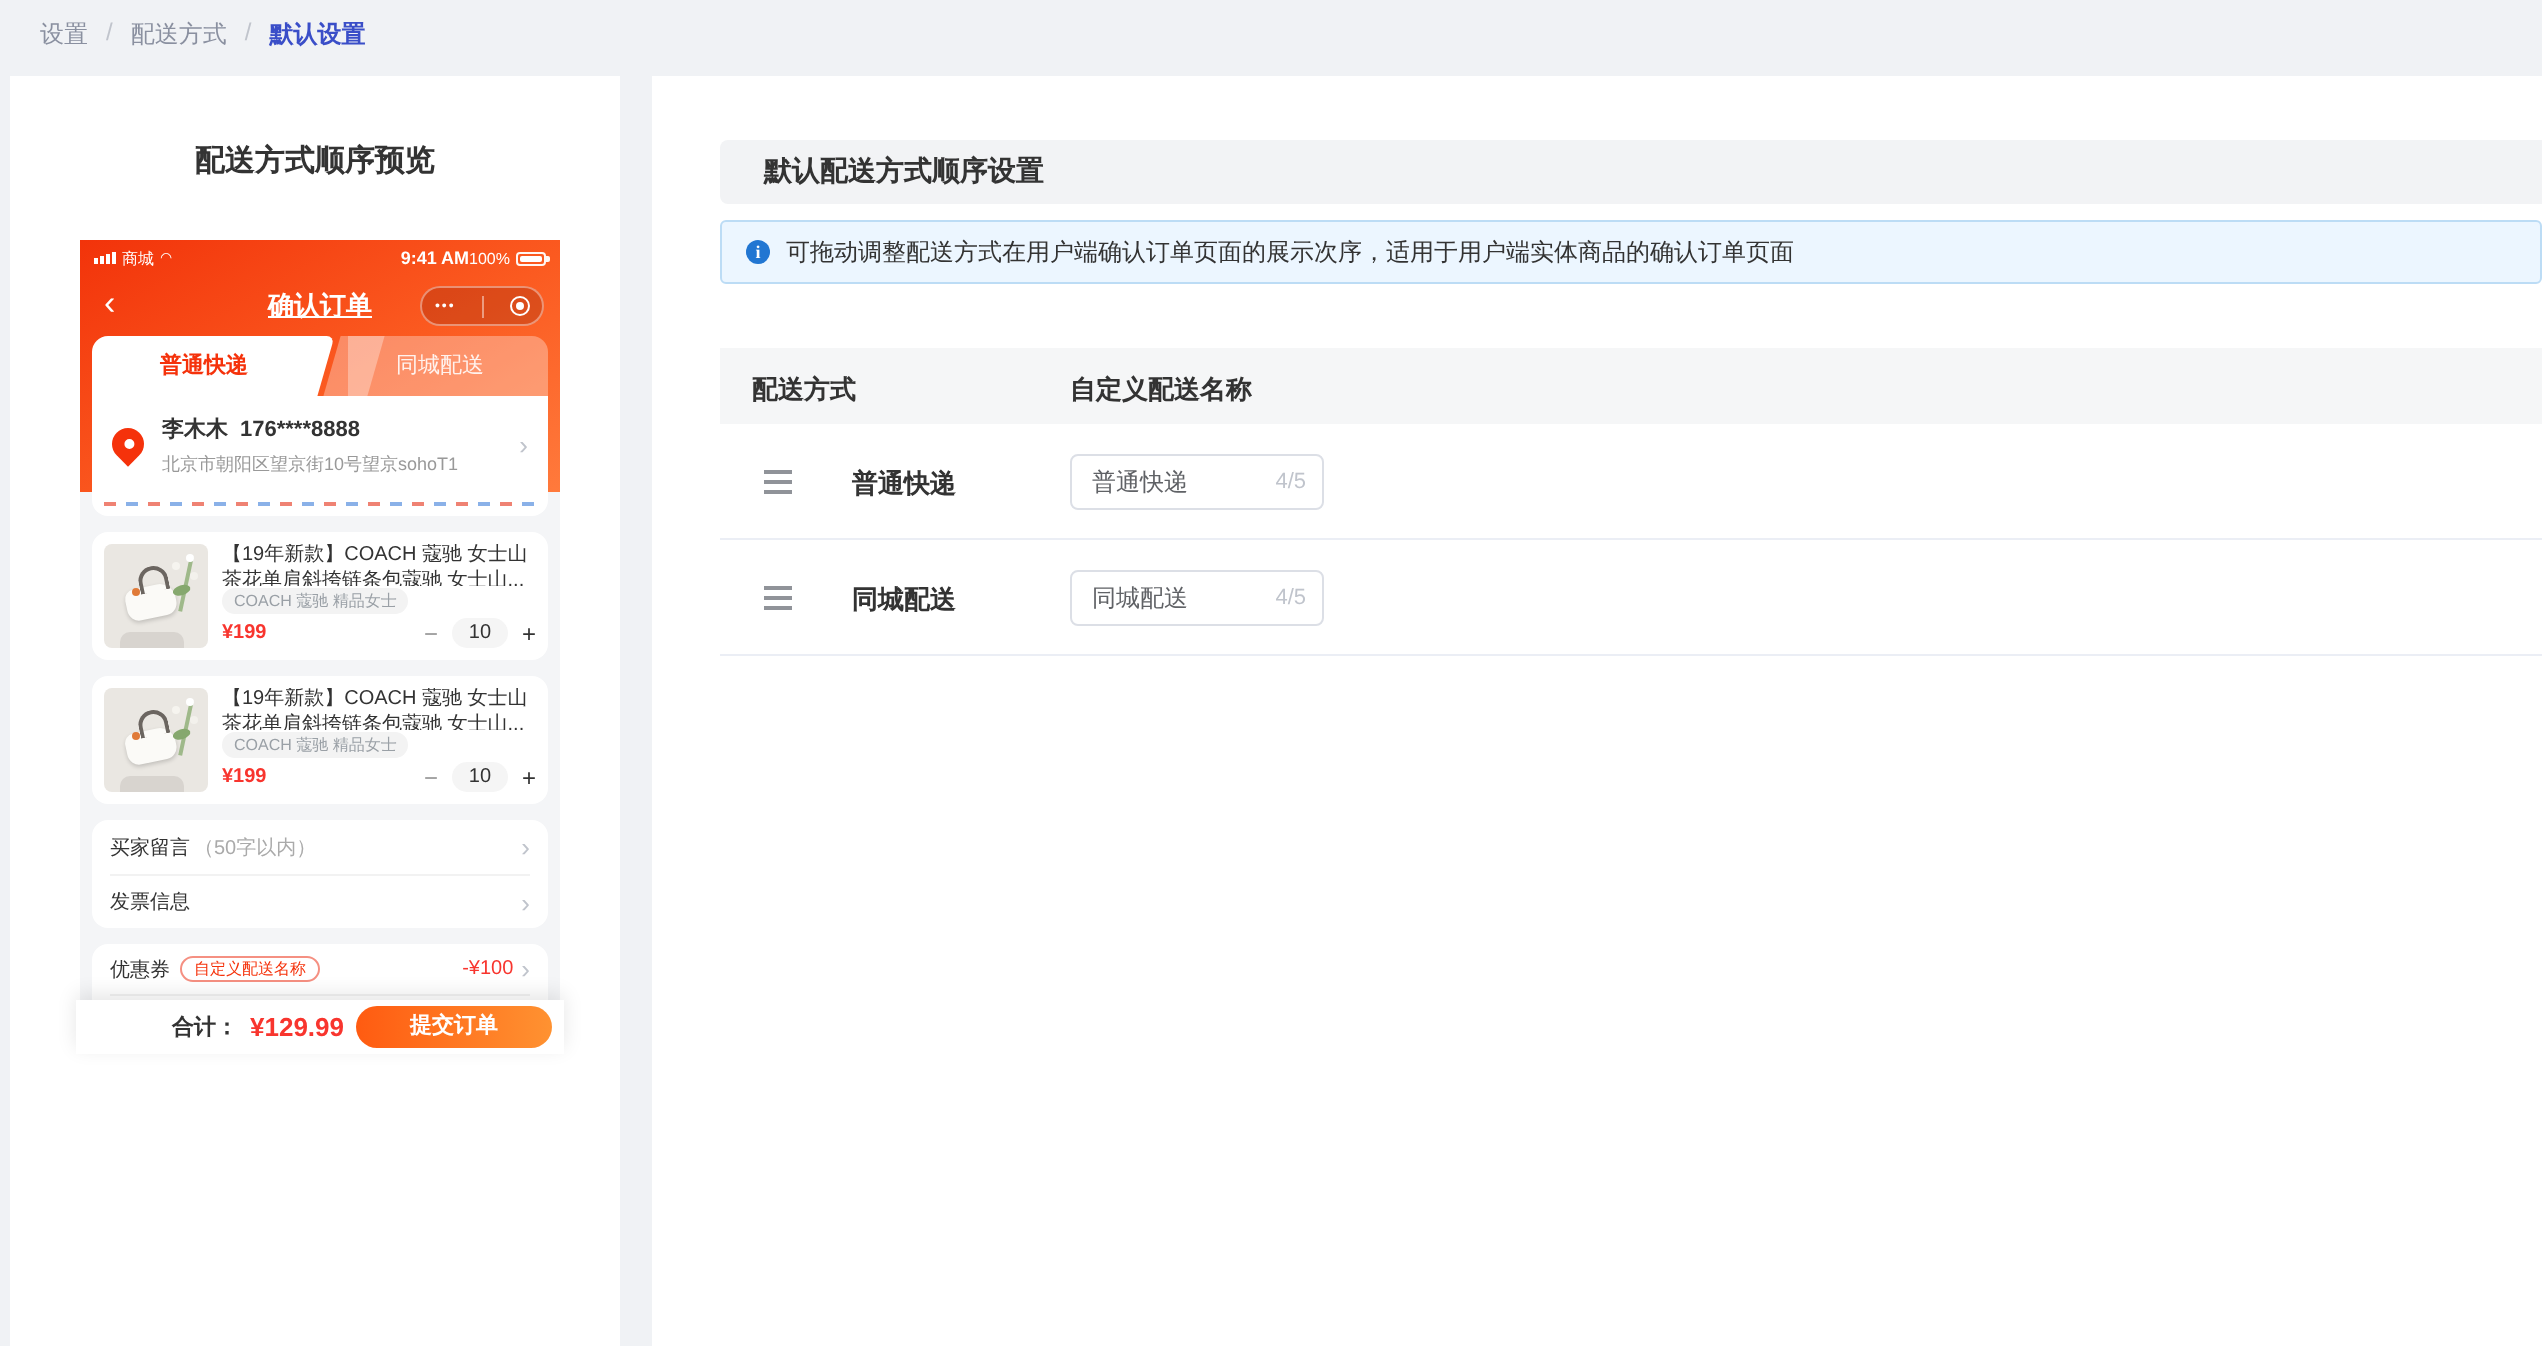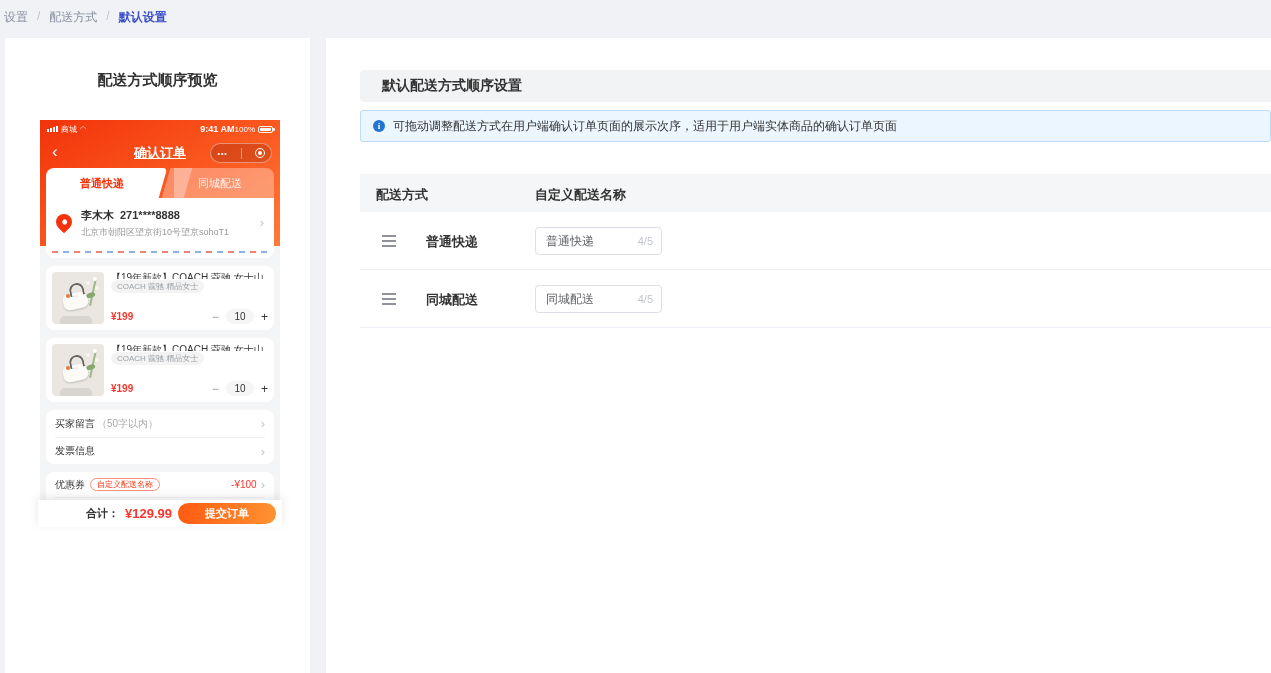--- a/index.html
+++ b/index.html
@@ -1,21 +1,21 @@
 <!DOCTYPE html>
 <html><head>
 <meta charset="utf-8">
 <style>
   * { margin:0; padding:0; box-sizing:border-box; }
   html,body { width:1271px; height:673px; overflow:hidden;
     font-family:"Liberation Sans","DejaVu Sans",sans-serif; background:#f0f2f5; }
 
   
   .breadcrumb { position:absolute; top:0; left:0; height:38px; display:flex;
-    align-items:flex-start; padding:9px 0 0 4px; gap:9px; font-size:12px; }
+    align-items:flex-start; padding:9px 0 0 20px; gap:9px; font-size:12px; }
   .bc-item { color:#8a90a0; cursor:pointer; }
   .bc-sep { color:#c0c4cc; }
   .bc-item.active { color:#3a4ec8; font-weight:bold; }
 
   
   .lpanel { position:absolute; left:5px; top:38px; width:305px; bottom:0; background:#fff; }
   .rpanel { position:absolute; left:326px; top:38px; right:0; bottom:0; background:#fff; }
   .lp-title { text-align:center; margin-top:33px; font-size:15px; font-weight:bold; color:#333; }
 
   
@@ -89,21 +89,21 @@
   .pspout { position:absolute; left:14px; top:22px; width:4px; height:4px; background:#e07a38; border-radius:50%; }
   .pleaf { position:absolute; right:10px; top:6px; width:2px; height:28px; background:#9fb98a; transform:rotate(12deg); }
   .pleaf:after { content:''; position:absolute; left:-5px; top:15px; width:9px; height:5px;
     background:#86a86e; border-radius:50%; transform:rotate(-30deg); }
   .pflower { position:absolute; right:7px; top:5px; width:4px; height:4px; background:#fff; border-radius:50%;
     box-shadow:-7px 4px 0 #f6f4ef, 2px 9px 0 #f3f1ec; }
   .pinfo { flex:1; min-width:0; display:flex; flex-direction:column; }
   .ptitle { font-size:10px; color:#333; line-height:1.25; height:25px; overflow:hidden; }
   .ptag { align-self:flex-start; font-size:8px; color:#9aa0a6; background:#f3f3f3;
     padding:1px 6px; border-radius:8px; margin-top:1px; white-space:nowrap; }
-  .prow { display:flex; align-items:center; margin-top:16px;justify-content:space-between; }
+  .prow { display:flex; align-items:center; margin-top:2px;justify-content:space-between; }
   .pprice { color:#f8352e; font-size:10px; font-weight:bold; }
   .stepper { margin-left:auto; display:flex; align-items:center; gap:7px; }
   .st-minus { color:#999; font-size:12px; }
   .st-qty { background:#f5f5f5; min-width:28px; height:15px; border-radius:8px; text-align:center;
     font-size:10px; line-height:15px; color:#333; }
   .st-plus { color:#333; font-size:12px; }
 
   .srows { margin:8px 6px 0; background:#fff; border-radius:8px; padding:0 9px; }
   .srow { height:27px; display:flex; align-items:center; }
   .srow + .srow { border-top:1px solid #f2f2f2; }
@@ -211,21 +211,21 @@
             <i class="bgs"></i>
           <span>同城配送</span>
         </div>
       </div>
       <div class="addr-card">
         <span class="pin">
             <i></i>
           </span>
         <span class="addr-main">
           <span class="addr-name">
-            <span>李木木</span><span class="ph">271****8888</span>
+            <span>李木木</span><span class="ph">176****8888</span>
           </span>
           <div class="addr-detail">北京市朝阳区望京街10号望京sohoT1</div>
         </span>
         <span class="chev">›</span>
       </div>
     </div>
 
     <div class="p-body">
       <div class="ticket">
           <div class="dashes"></div>

